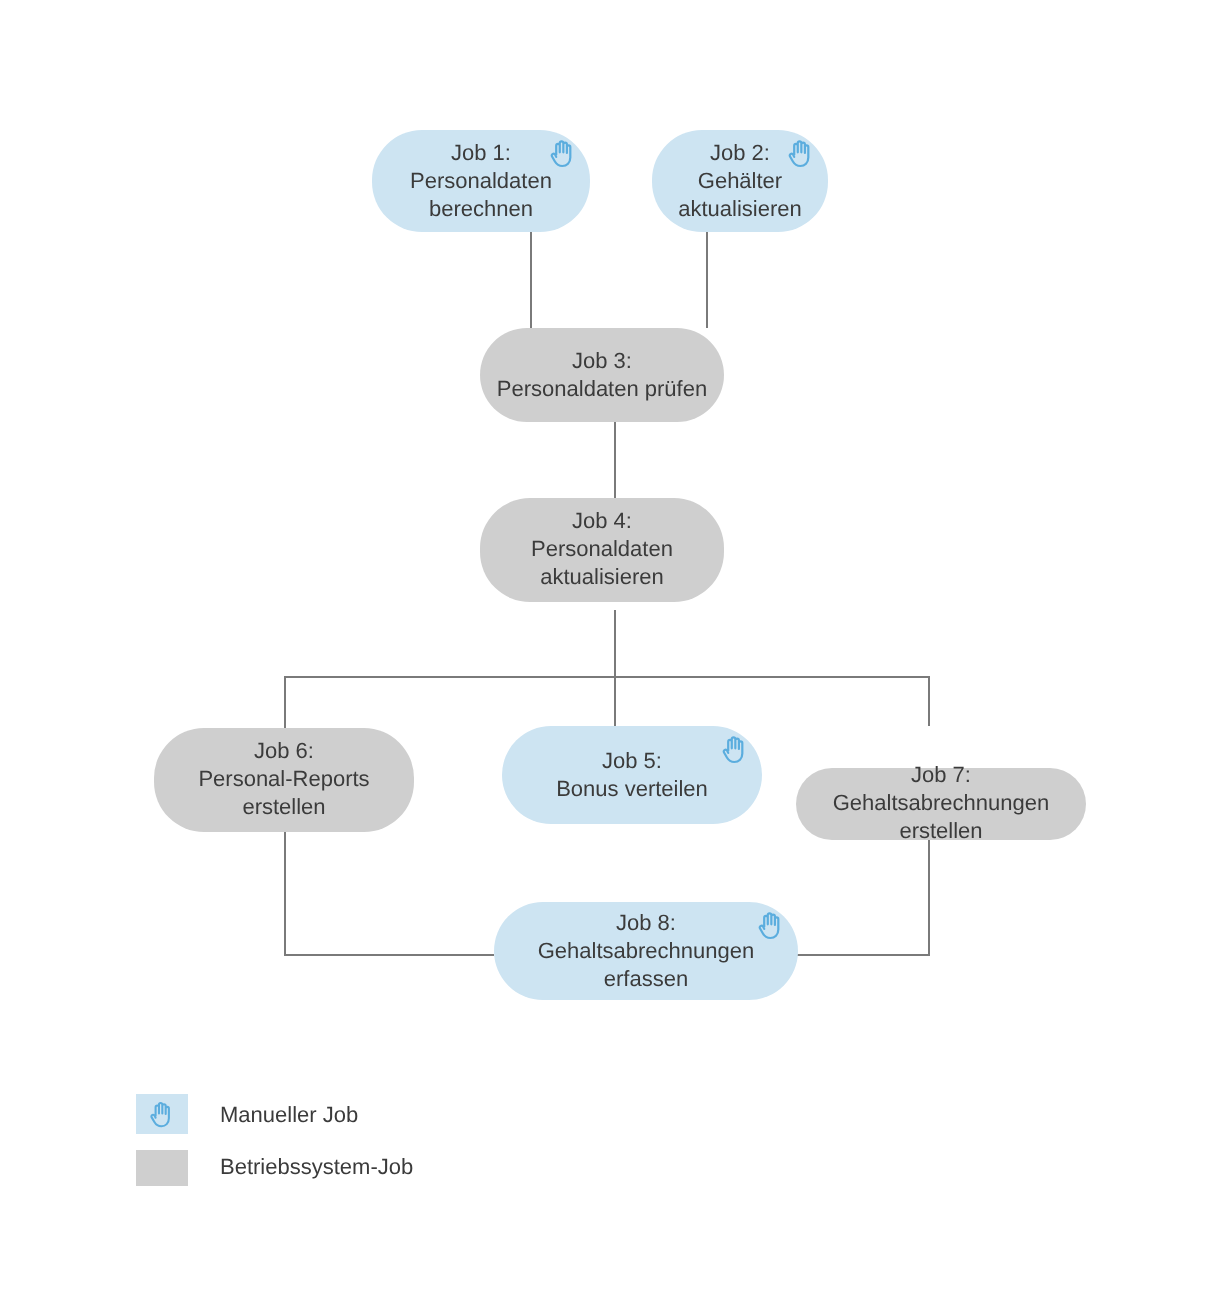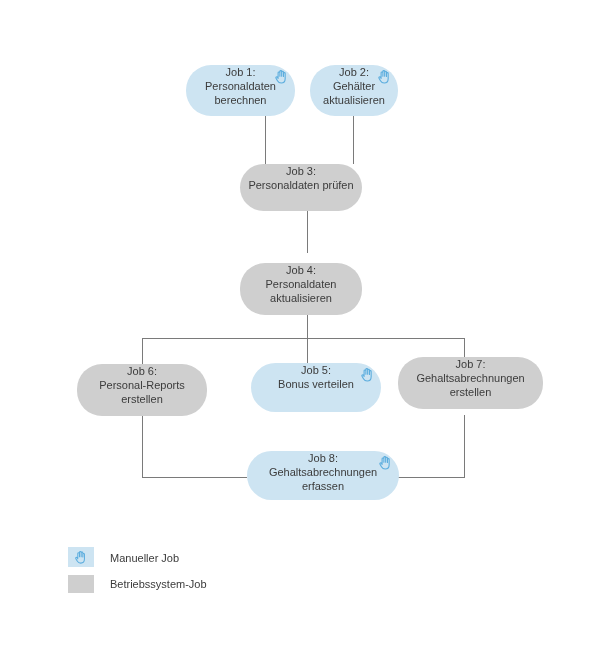--- a/index.html
+++ b/index.html
@@ -1,19 +1,19 @@
 <!DOCTYPE html>
 <html><head>
 <meta charset="utf-8">
 <style>
   html,body{margin:0;padding:0;background:#ffffff;}
   body{width:614px;height:657px;font-family:"Liberation Sans",sans-serif;}
   .canvas{position:relative;width:614px;height:657px;background:#ffffff;overflow:hidden;}
   svg.wires{position:absolute;left:0;top:0;pointer-events:none;}
-  .node{position:absolute;display:flex;flex-direction:column;align-items:center;
+  .node{position:absolute;display:flex;flex-direction:column;align-items:center;justify-content:center;
         text-align:center;font-size:11px;line-height:14px;color:#3b3b3b;box-sizing:border-box;border-radius:25px;}
   .node.manual{background:#cde4f2;}
   .node.system{background:#cfcfcf;}
   .node .nl{white-space:nowrap;}
   .hand{position:absolute;top:3px;right:5px;width:17px;height:18px;}
   .hand svg{display:block;width:17px;height:18px;}
   .swatch{position:absolute;width:26px;height:20px;display:flex;align-items:center;justify-content:center;}
   .swatch.manual{background:#cde4f2;}
   .swatch.system{background:#cfcfcf;}
   .swatch svg{display:block;width:16px;height:17px;}
@@ -49,37 +49,37 @@
     <span class="hand">
         <svg viewBox="0 0 20 20">
           <use href="#hand"></use>
         </svg>
       </span>
     <div class="nl">Job 1:</div>
     <div class="nl">Personaldaten</div>
     <div class="nl">berechnen</div>
   </div>
 
-  <div class="node manual" style="left:310px;top:65px;width:88px;height:51px">
+  <div class="node manual" style="left:326px;top:65px;width:88px;height:51px">
     <span class="hand">
         <svg viewBox="0 0 20 20">
           <use href="#hand"></use>
         </svg>
       </span>
     <div class="nl">Job 2:</div>
     <div class="nl">Gehälter</div>
     <div class="nl">aktualisieren</div>
   </div>
 
   <div class="node system" style="left:240px;top:164px;width:122px;height:47px">
     <div class="nl">Job 3:</div>
     <div class="nl">Personaldaten prüfen</div>
   </div>
 
-  <div class="node system" style="left:240px;top:263px;width:122px;height:52px">
+  <div class="node system" style="left:240px;top:249px;width:122px;height:52px">
     <div class="nl">Job 4:</div>
     <div class="nl">Personaldaten</div>
     <div class="nl">aktualisieren</div>
   </div>
 
   <div class="node system" style="left:77px;top:364px;width:130px;height:52px">
     <div class="nl">Job 6:</div>
     <div class="nl">Personal-Reports</div>
     <div class="nl">erstellen</div>
   </div>
@@ -87,21 +87,21 @@
   <div class="node manual" style="left:251px;top:363px;width:130px;height:49px">
     <span class="hand">
         <svg viewBox="0 0 20 20">
           <use href="#hand"></use>
         </svg>
       </span>
     <div class="nl">Job 5:</div>
     <div class="nl">Bonus verteilen</div>
   </div>
 
-  <div class="node system" style="left:398px;top:357px;width:145px;height:52px">
+  <div class="node system" style="left:398px;top:384px;width:145px;height:36px">
     <div class="nl">Job 7:</div>
     <div class="nl">Gehaltsabrechnungen</div>
     <div class="nl">erstellen</div>
   </div>
 
   <div class="node manual" style="left:247px;top:451px;width:152px;height:49px">
     <span class="hand">
         <svg viewBox="0 0 20 20">
           <use href="#hand"></use>
         </svg>

